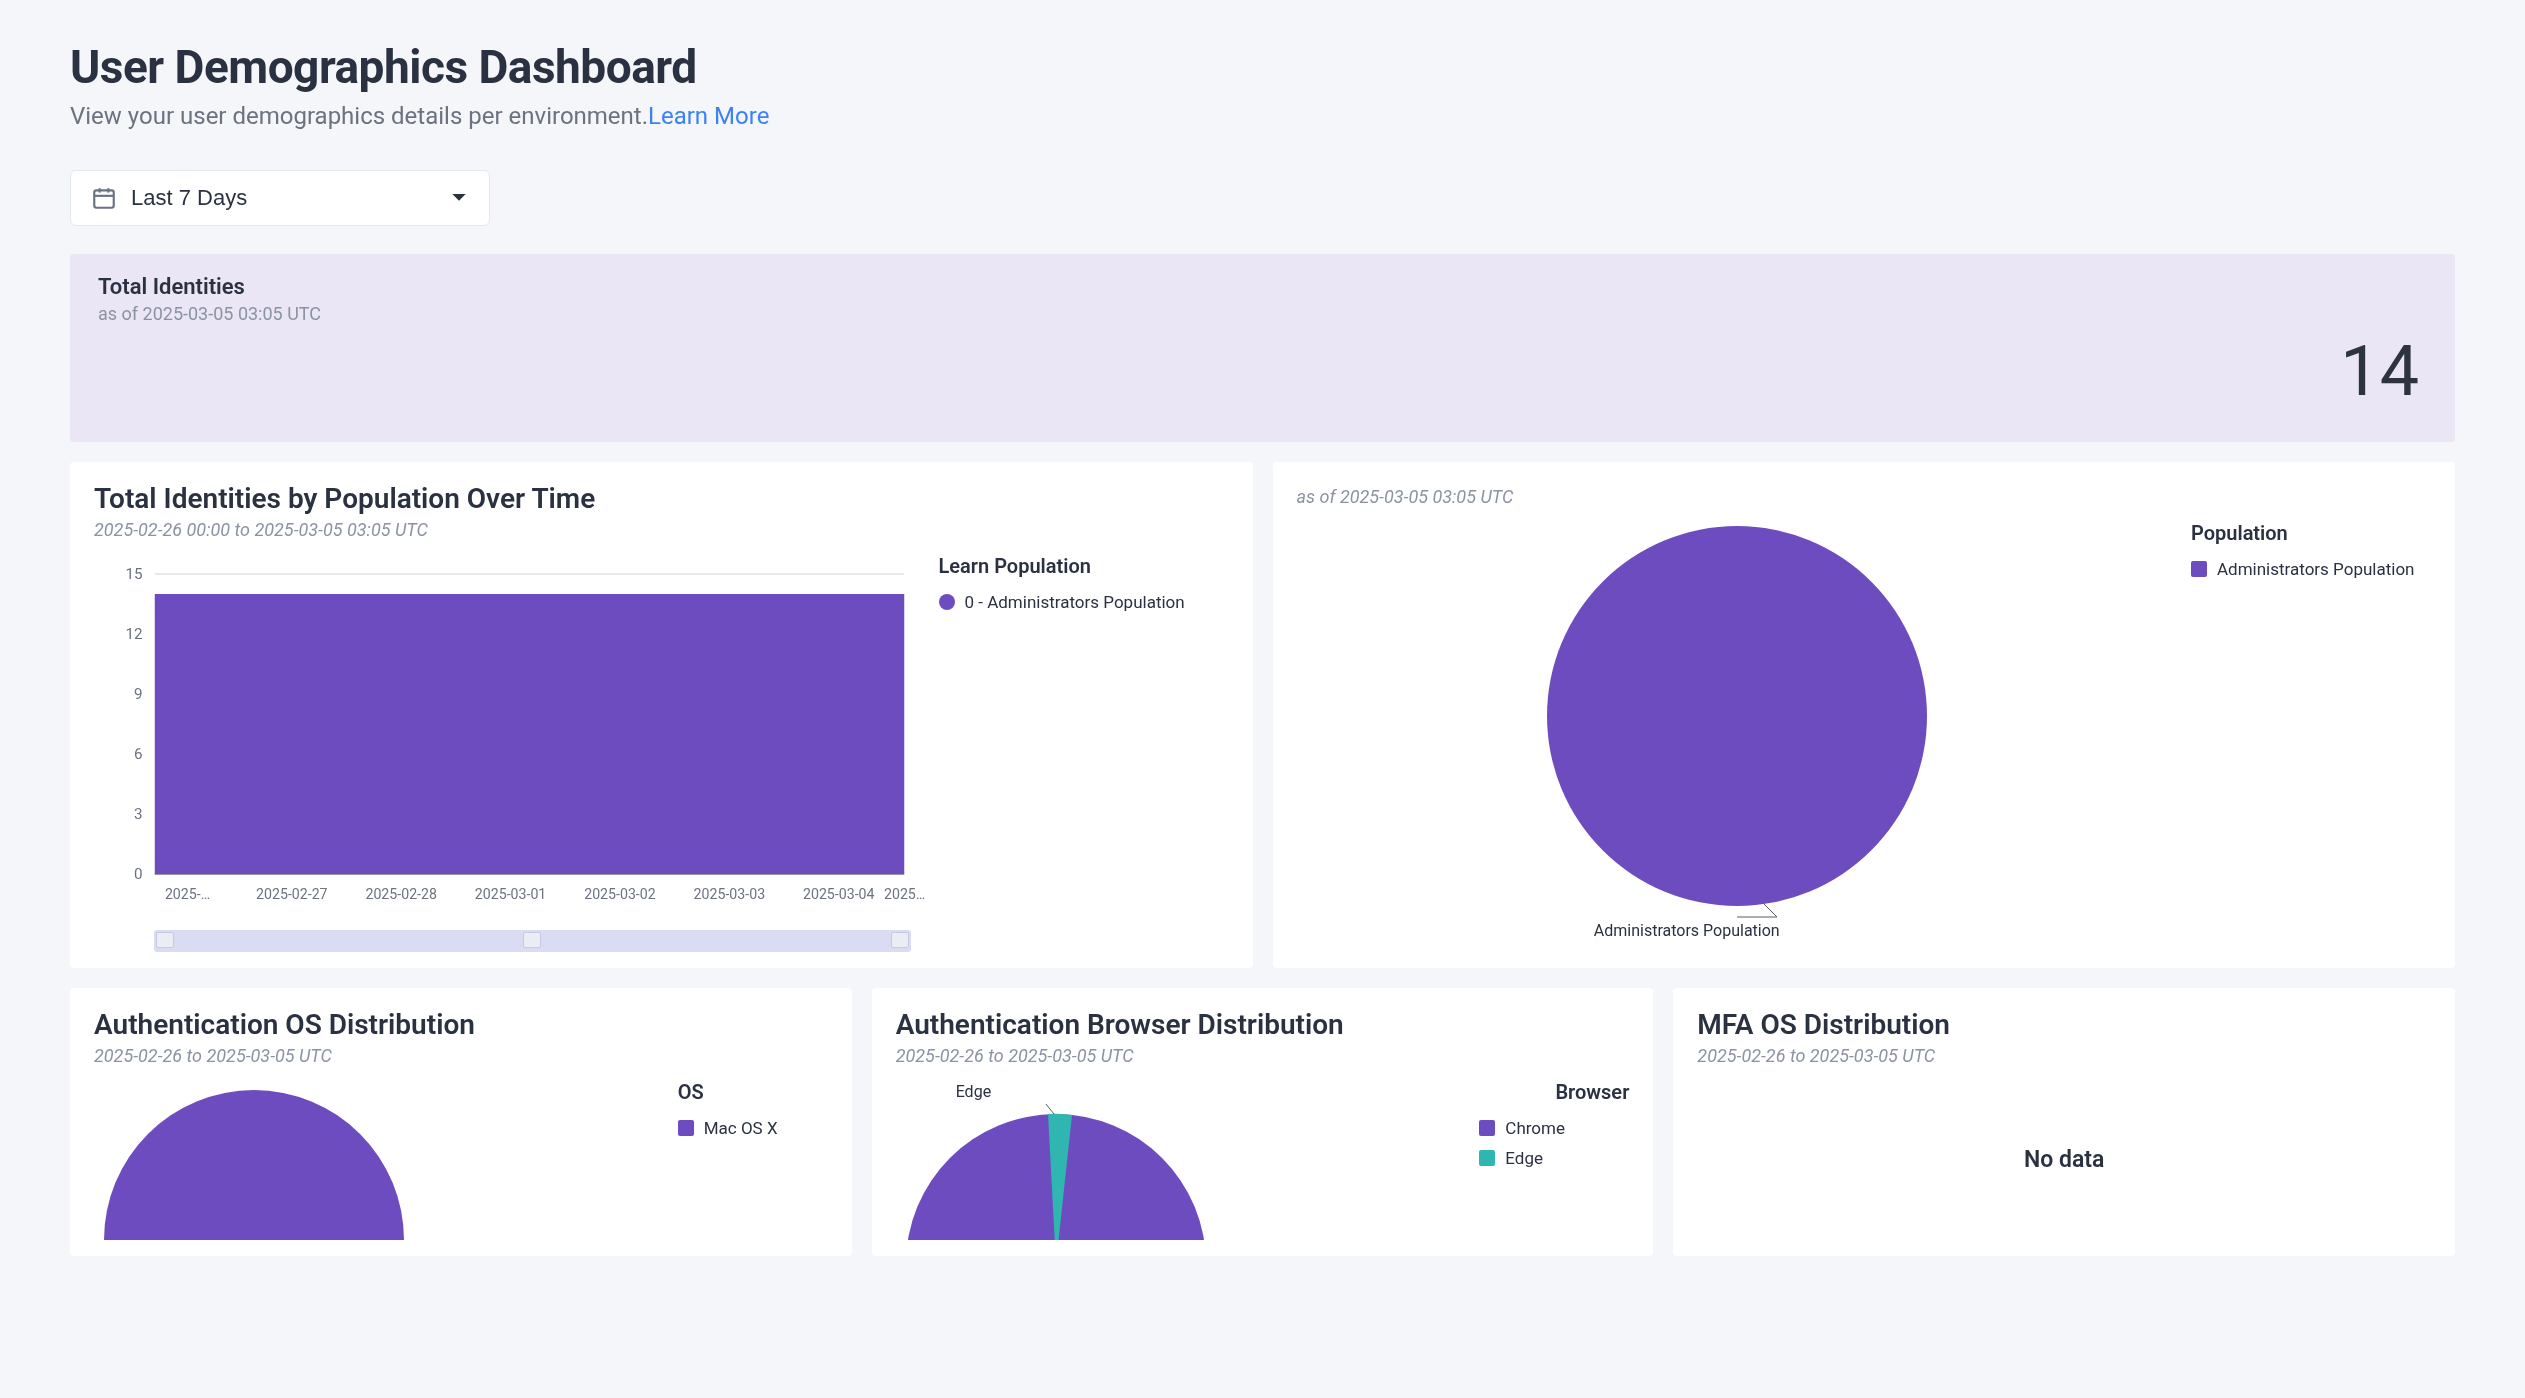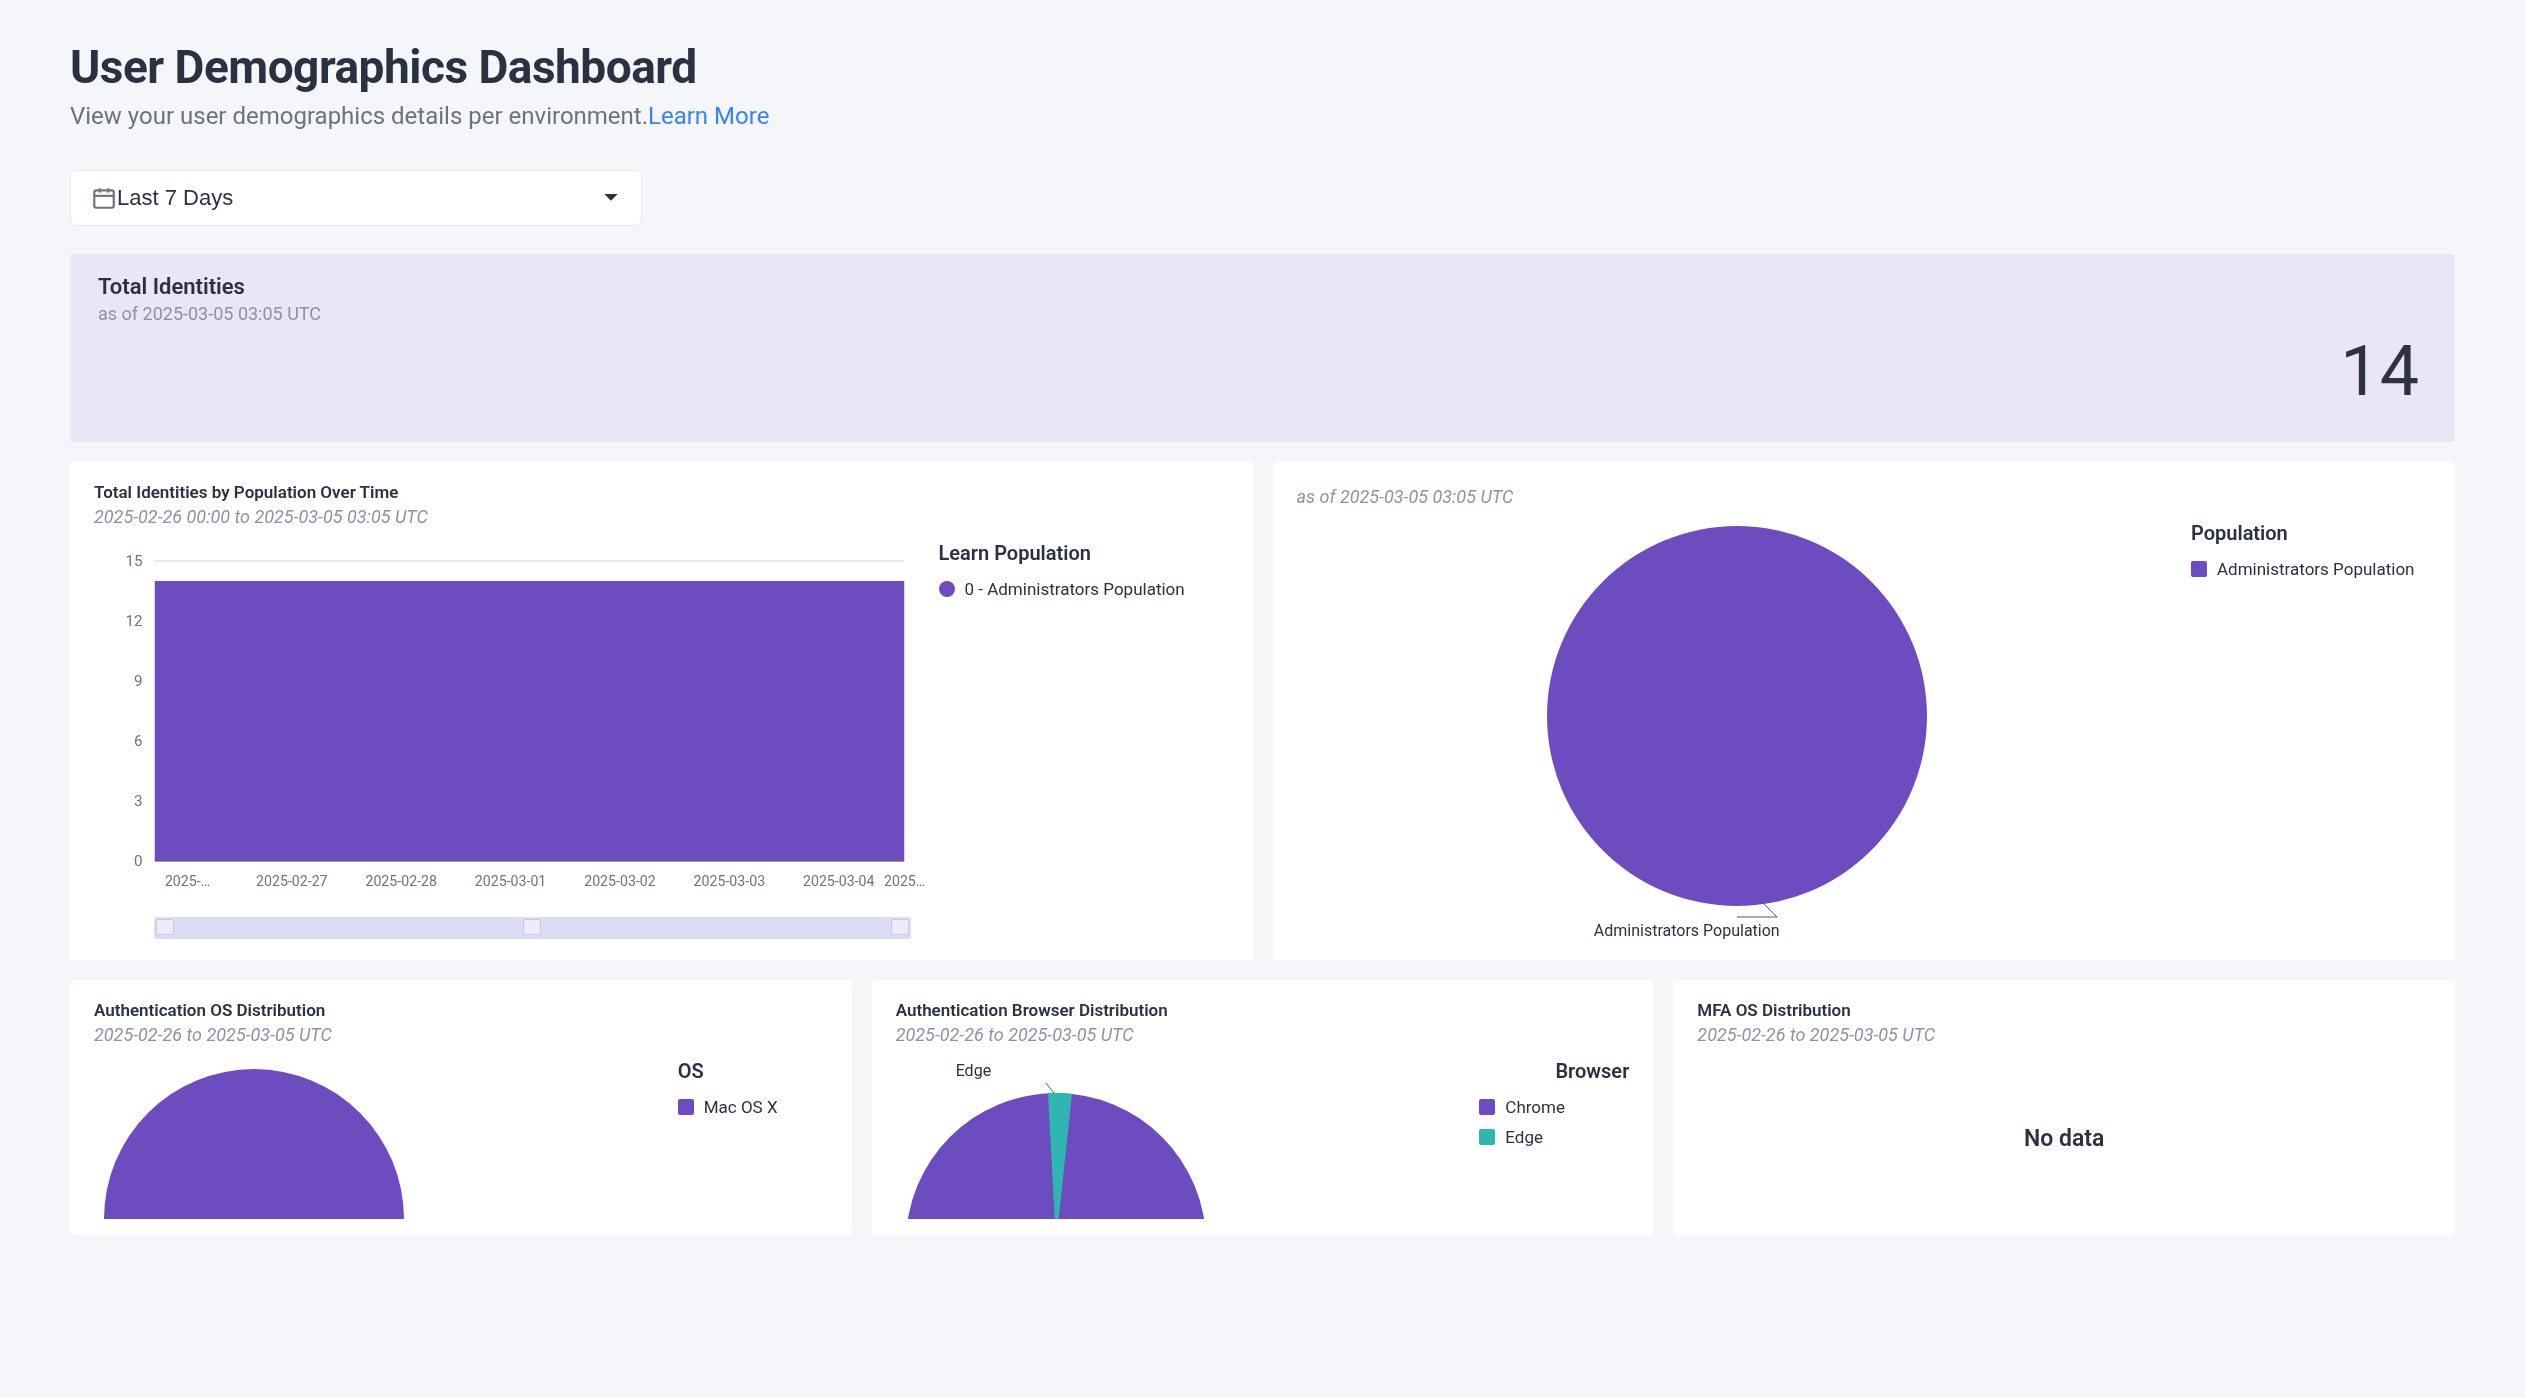--- a/index.html
+++ b/index.html
@@ -33,28 +33,29 @@
     color: var(--text-mid);
     margin-bottom: 40px;
   }
   .subtitle a {
     color: var(--link);
     text-decoration: none;
   }
   .date-range-btn {
     display: inline-flex;
     align-items: center;
+    gap: 14px;
     background: var(--card-bg);
     border: 1px solid var(--border);
     border-radius: 6px;
     padding: 14px 20px;
     font-size: 22px;
     color: var(--text-dark);
     cursor: pointer;
-    width: 572px;
+    width: 420px;
     justify-content: flex-start;
     position: relative;
     margin-bottom: 28px;
   }
   .date-range-btn .caret {
     position: absolute;
     right: 22px;
     top: 50%;
     transform: translateY(-50%);
   }
@@ -87,21 +88,21 @@
 
   
   .row { display: flex; gap: 20px; margin-bottom: 20px; }
   .card {
     background: var(--card-bg);
     border-radius: 4px;
     padding: 20px 24px 16px 24px;
     flex: 1;
     min-width: 0;
   }
-  .card-title { font-size: 17px; font-weight: 600; }
+  .card-title { font-size: 28px; font-weight: 600; }
   .card-sub   { font-size: 18px; color: var(--text-light); margin: 4px 0 14px 0; font-style: italic; }
   .card-body { display: flex; gap: 14px; }
   .chart-area { flex: 1; min-width: 0; }
   .legend { width: 240px; font-size: 17px; }
   .legend.wide { width: 290px; }
   .legend-title { font-weight: 600; font-size: 20px; margin-bottom: 14px; }
   .legend-item { display: flex; align-items: center; gap: 10px; margin-bottom: 10px; }
   .legend-swatch {
     width: 16px; height: 16px; border-radius: 2px; flex: none;
   }

